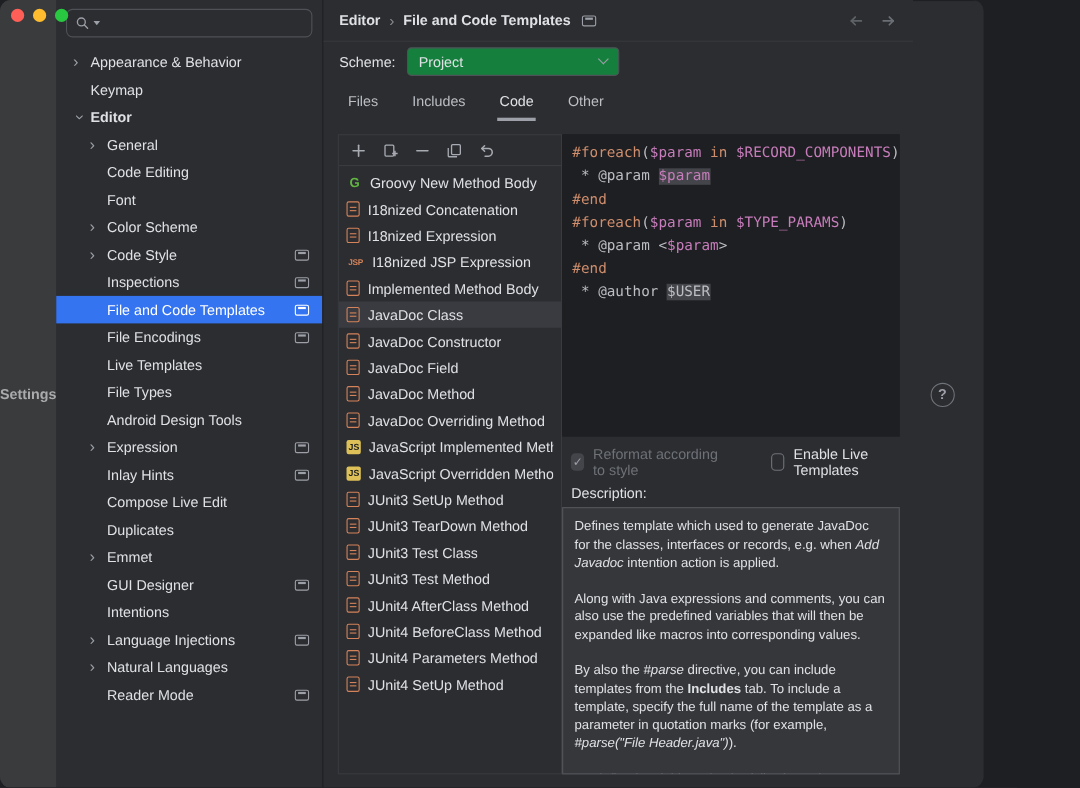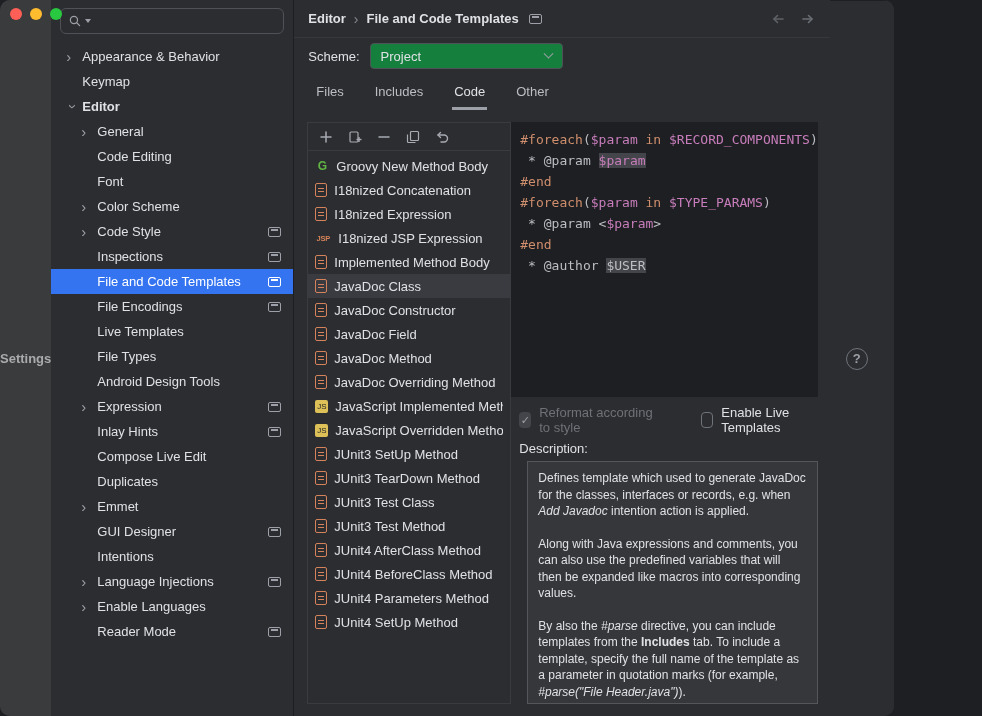--- a/index.html
+++ b/index.html
@@ -56,41 +56,41 @@
   .list-toolbar{flex:0 0 28px;display:flex;align-items:center;gap:13px;padding:0 10px;border-bottom:1px solid #393b40}
   .tbtn{display:flex;align-items:center;justify-content:center}
   .template-list{flex:1;overflow:hidden;padding-top:3px}
   .tpl-item{height:24px;display:flex;align-items:center;gap:7px;padding:0 7px;white-space:nowrap;overflow:hidden}
   .tpl-item.selected{background:#393b40}
   .tpl-icon{flex:none;display:inline-flex;align-items:center;justify-content:center}
   .ic-template{width:12px;height:14px;border:1px solid #d5835a;border-radius:2px;position:relative}
   .ic-template::after{content:"";position:absolute;left:2px;right:2px;top:4px;height:1px;background:#d5835a;box-shadow:0 3px 0 #d5835a}
   .ic-groovy{color:#62b543;font-weight:bold;font-size:12px;width:14px}
   .ic-jsp{color:#d5835a;font-weight:bold;font-size:7.5px;width:16px;letter-spacing:-.2px}
-  .ic-js{background:#ddc057;color:#1e1f22;font-weight:normal;font-size:8px;width:13px;height:13px;border-radius:2px}
+  .ic-js{background:#ddc057;color:#1e1f22;font-weight:bold;font-size:8px;width:13px;height:13px;border-radius:2px}
   .tpl-label{overflow:hidden;white-space:nowrap}
 
   .right-col{flex:1;display:flex;flex-direction:column;min-width:0}
   .code-editor{flex:0 0 275px;background:#1e1f22;padding:7px 0 0 9px;font-family:"DejaVu Sans Mono",monospace;font-size:13px;line-height:21px;overflow:hidden}
   .code-line{white-space:pre}
   .tok-kw{color:#cf8e6d}
   .tok-var{color:#c77dbb}
   .tok-pl{color:#bcbec4}
   .tok-varhl{color:#c77dbb;background:#43454a}
   .tok-plhl{color:#bcbec4;background:#43454a}
 
   .options{flex:0 0 30px;display:flex;align-items:center;gap:44px;padding:8px 0 0 8px}
   .opt{display:flex;align-items:center}
   .cb{width:16px;height:16px;border-radius:4px;display:inline-flex;align-items:center;justify-content:center;margin-right:8px;font-size:11px}
   .cb.checked{background:#43454a;color:#9da0a8}
   .cb.unchecked{border:1px solid #6f737a}
   .opt.disabled .opt-label{color:#6e7177}
 
   .desc-label{flex:0 0 26px;display:flex;align-items:flex-end;padding:0 0 5px 8px}
-  .desc-box{flex:1;margin-left:16px;border:1px solid #54565c;background:#35373b;padding:8px 10px;font-size:12px;line-height:16.5px;overflow:hidden}
+  .desc-box{flex:1;margin-left:0;border:1px solid #54565c;background:#35373b;padding:8px 10px;font-size:12px;line-height:16.5px;overflow:hidden}
   .desc-p + .desc-p{margin-top:16px}
   .seg-i{font-style:italic}
   .seg-b{font-weight:bold}
 
   
   .footer{flex:0 0 44px;border-top:1px solid #1e1f22;display:flex;align-items:center;padding:0 16px;gap:14px;background:#2b2d30}
   .help-btn{width:22px;height:22px;border:1.5px solid #6f737a;border-radius:50%;color:#9da0a8;display:flex;align-items:center;justify-content:center;font-weight:bold;font-size:13px}
   .footer-spacer{flex:1}
   .btn{height:28px;padding:0 17px;border-radius:6px;display:inline-flex;align-items:center;justify-content:center;font:13px "Liberation Sans",sans-serif;background:transparent;border:none}
   .btn-cancel{border:1px solid #5a5d63;color:#dfe1e5}
@@ -215,21 +215,21 @@
             <span class="chev"></span>
             <span class="tree-label">Intentions</span>
           </div>
           <div class="tree-item lvl1">
             <span class="chev">›</span>
             <span class="tree-label">Language Injections</span>
             <span class="screen-icon"></span>
           </div>
           <div class="tree-item lvl1">
             <span class="chev">›</span>
-            <span class="tree-label">Enable Languages</span>
+            <span class="tree-label">Natural Languages</span>
           </div>
           <div class="tree-item lvl1">
             <span class="chev"></span>
             <span class="tree-label">Reader Mode</span>
             <span class="screen-icon"></span>
           </div>
         </div>
     </aside>
 
     <main class="content">

